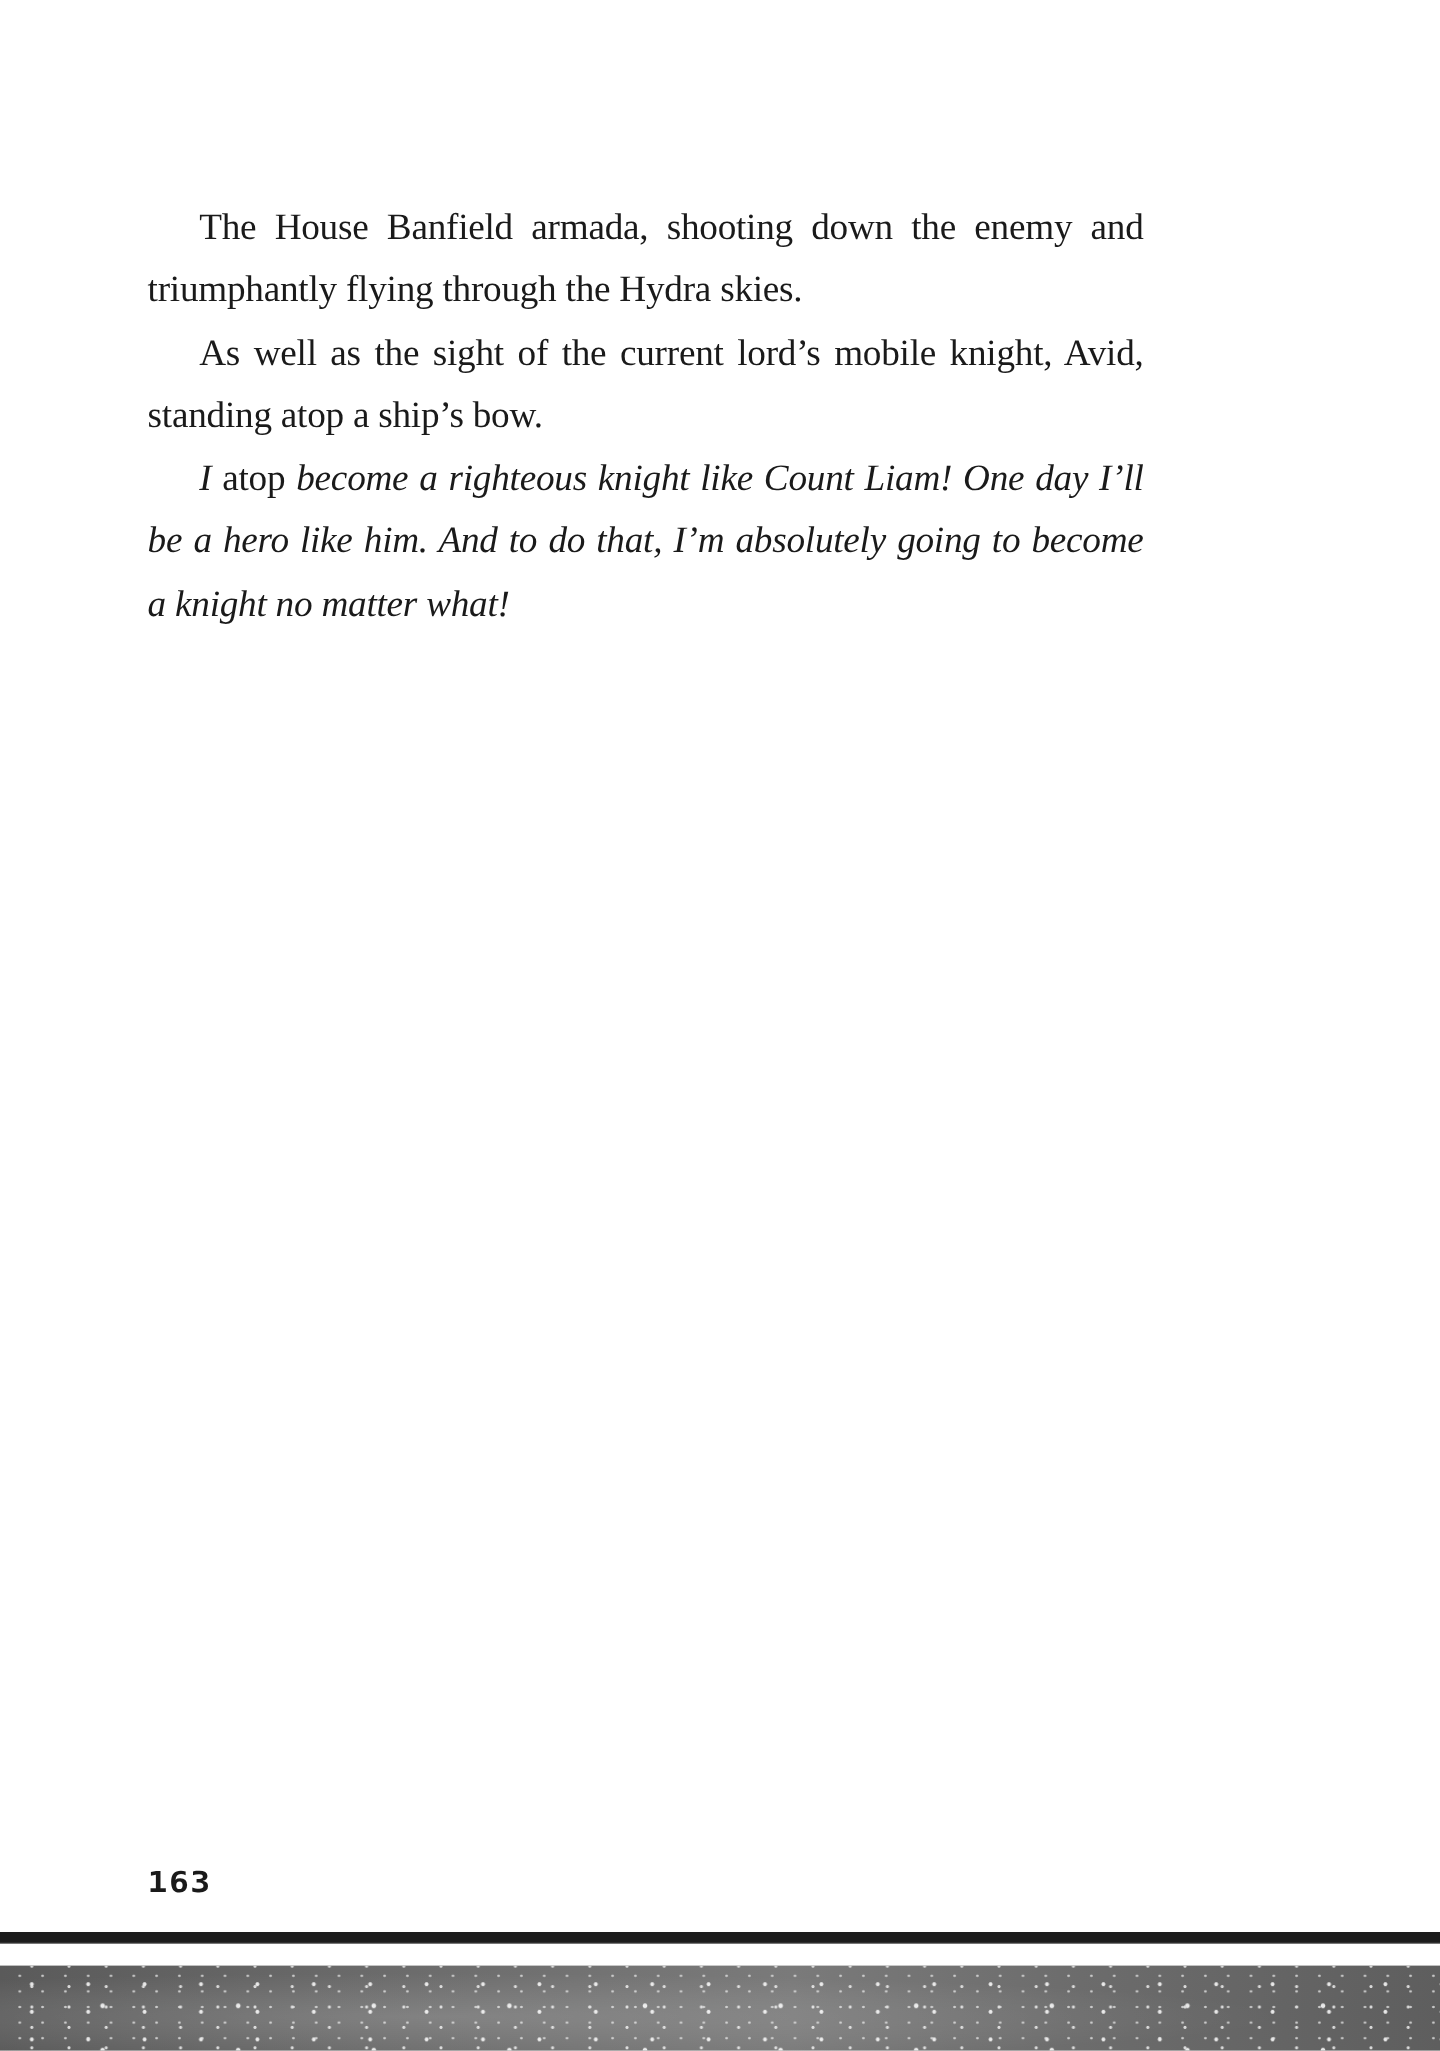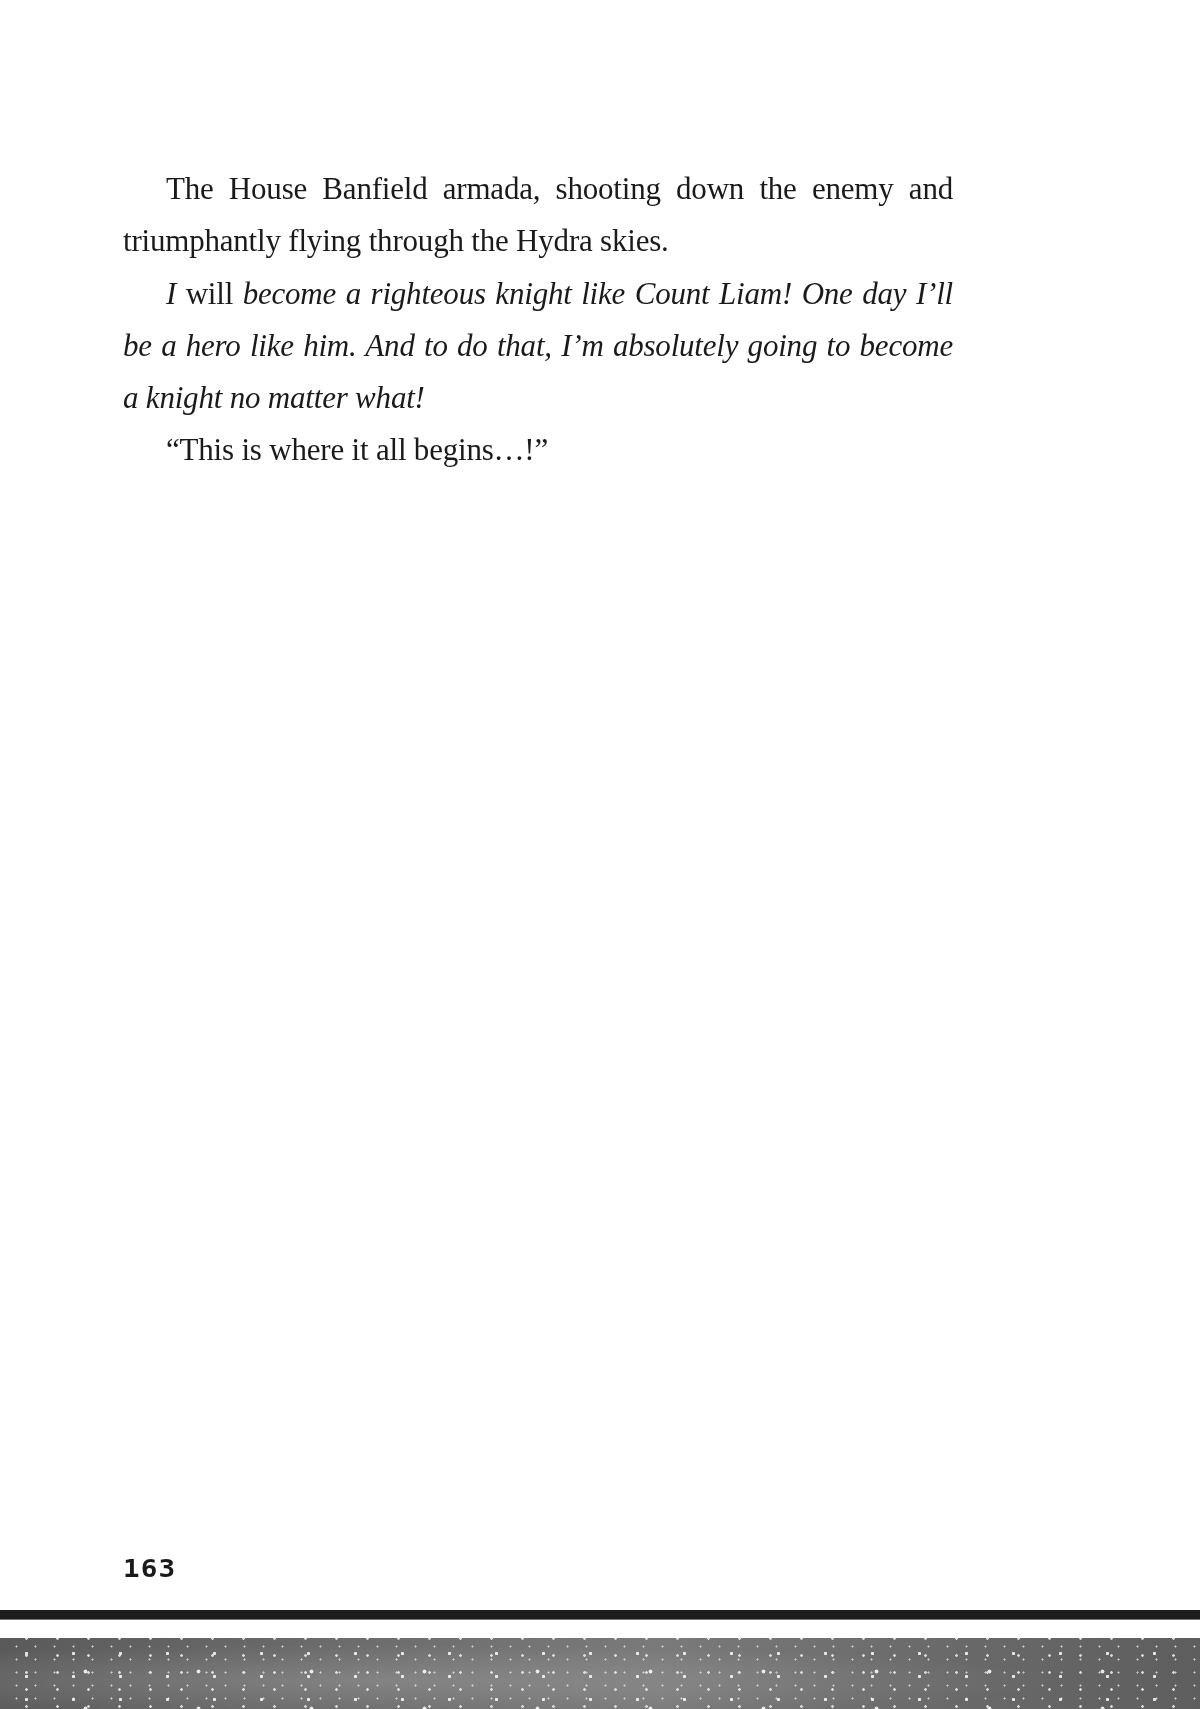--- a/index.html
+++ b/index.html
@@ -90,22 +90,22 @@
     background: radial-gradient(ellipse at 30% 60%, rgba(255,255,255,0.15), transparent 60%);
   }
 </style>
 </head>
 <body>
 
 <div class="page">
 
   <div class="text-block">
     <p class="para">The House Banfield armada, shooting down the enemy and triumphantly flying through the Hydra skies.</p>
-    <p class="para italic"><span>I</span><span class="upright"> will </span><span>become a righteous knight like Count Liam! One day I’ll be a hero like him. And to do that, I’m absolutely going to become a knight no matter what!</span></p>
-    <p class="para">“This is where it all begins…!”</p>
+    <p class="para">As well as the sight of the current lord’s mobile knight, Avid, standing atop a ship’s bow.</p>
+    <p class="para italic"><span>I</span><span class="upright"> atop </span><span>become a righteous knight like Count Liam! One day I’ll be a hero like him. And to do that, I’m absolutely going to become a knight no matter what!</span></p>
   </div>
 
   <div class="page-number">163</div>
 
   <div class="rule"></div>
   <div class="starfield"></div>
 
 </div>
 
 </body></html>

